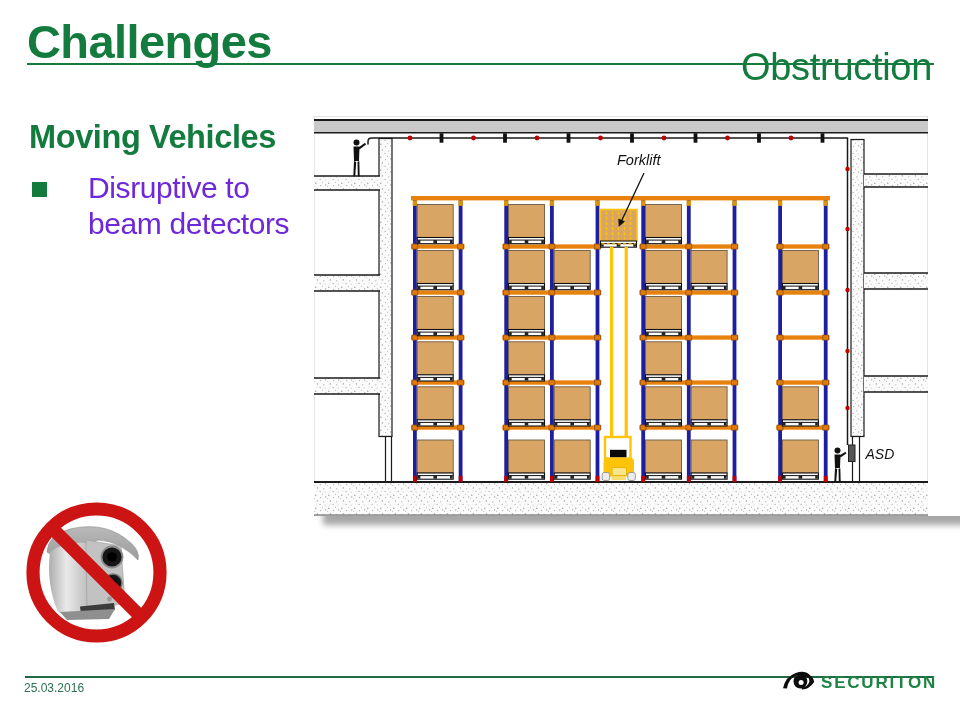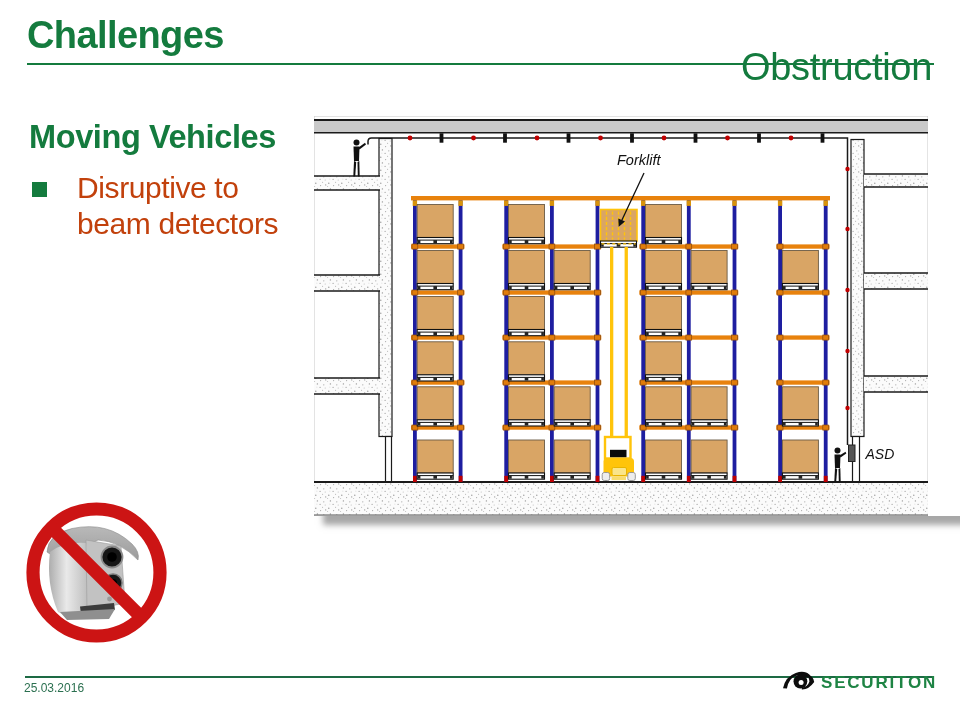--- a/index.html
+++ b/index.html
@@ -3,31 +3,31 @@
 <meta charset="utf-8">
 <style>
   html,body{margin:0;padding:0;}
   body{width:960px;height:720px;background:#ffffff;position:relative;overflow:hidden;
        font-family:"Liberation Sans", sans-serif;}
   .abs{position:absolute;}
 </style>
 </head>
 <body>
 
-<div class="abs" style="left:27px;top:14px;font-size:38px;font-weight:bold;color:#147B3E;letter-spacing:-0.6px;">Challenges</div>
+<div class="abs" style="left:27px;top:14px;font-size:47px;font-weight:bold;color:#147B3E;letter-spacing:-0.6px;">Challenges</div>
 
 <div class="abs" style="right:28px;top:15px;font-size:38px;font-weight:normal;color:#147B3E;letter-spacing:-0.3px;margin-top:31px;">Obstruction</div>
 
 <div class="abs" style="left:27px;top:63px;width:907px;height:2px;background:#147B3E;"></div>
 
 <div class="abs" style="left:29px;top:119px;font-size:32.5px;font-weight:bold;color:#147B3E;letter-spacing:-0.4px;">Moving Vehicles</div>
 
 <div class="abs" style="left:32px;top:182px;width:15px;height:15px;background:#147B3E;"></div>
 
-<div class="abs" style="left:77px;top:170px;font-size:30px;color:#c2410c;line-height:35.5px;letter-spacing:-0.4px;">Disruptive to<br>beam detectors</div>
+<div class="abs" style="left:88px;top:170px;font-size:30px;color:#6d28d9;line-height:35.5px;letter-spacing:-0.4px;">Disruptive to<br>beam detectors</div>
 
 <div class="abs" style="left:25px;top:676px;width:909px;height:2px;background:#1D6A44;"></div>
 
 <div class="abs" style="left:24px;top:681px;font-size:12px;color:#2B7050;">25.03.2016</div>
 
 <div class="abs" style="left:780px;top:668px;width:170px;height:26px;">
 <svg width="170" height="26" viewBox="0 0 170 26">
 
   <g fill="#0d0d0d">
     <path d="M3,20.3 Q5.2,8.6 15.8,4.9 Q24.8,2.0 29.7,7.0 L27.4,10.0 Q21.6,5.9 15.5,8.1 Q8.6,10.7 6.9,20.6 Z"></path>

